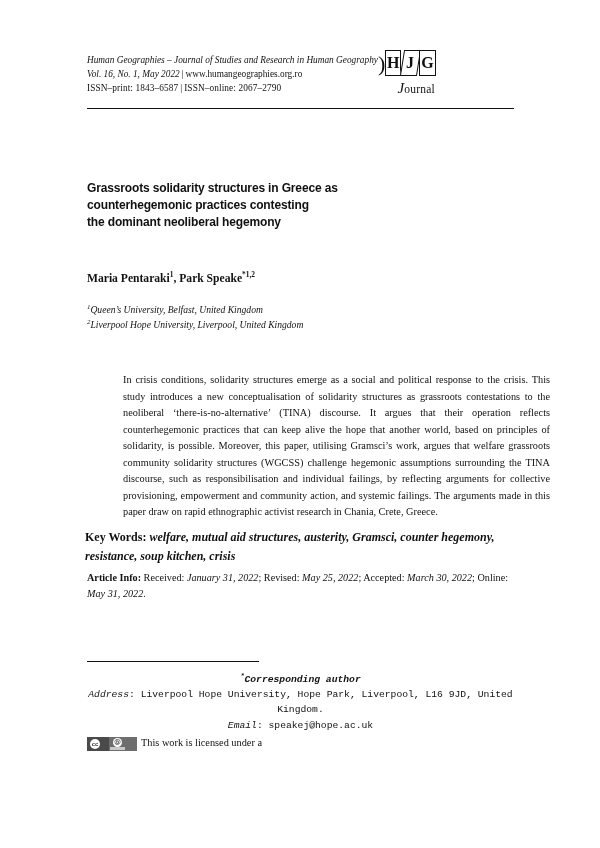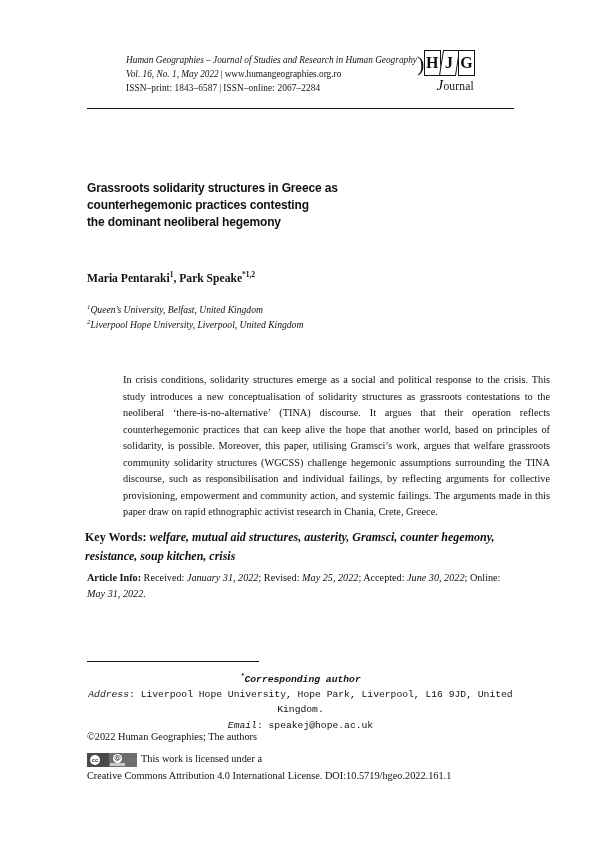--- a/index.html
+++ b/index.html
@@ -25,21 +25,21 @@
   }
 
   
   .masthead {
     position: absolute;
     left: 87px;
     top: 52px;
     width: 427px;
     display: flex;
     align-items: flex-start;
-    justify-content: center;
+    justify-content: flex-start;
   }
   .masthead-lines {
     font-family: "Liberation Serif", serif;
     font-size: 9.3px;
     line-height: 1.50;
     color: #111;
     padding-top: 2px;
   }
   .masthead-lines .ml-1 { font-style: italic; }
   .masthead-lines .ml-2 .vol { font-style: italic; }
@@ -82,21 +82,21 @@
     margin-left: 0.5px;
     position: relative;
   }
   .logo-box.skew { transform: skewX(-9deg); }
   .logo-box.skew > span { transform: skewX(9deg); display: block; }
   .logo-journal {
     text-align: right;
     font-family: "Liberation Serif", serif;
     font-size: 11.5px;
     color: #111;
-    line-height: 13px;
+    line-height: 19px;
     margin-top: -1px;
     padding-right: 1px;
     letter-spacing: 0.2px;
   }
   .logo-journal .big {
     font-size: 15px;
     font-style: italic;
   }
 
   .rule {
@@ -280,21 +280,21 @@
 </style>
 </head>
 <body>
 
 <div class="page">
 
   <div class="masthead">
     <div class="masthead-lines">
       <div class="ml-1">Human Geographies – Journal of Studies and Research in Human Geography</div>
       <div class="ml-2"><span class="vol">Vol. 16, No. 1, May 2022</span><span class="sep">|</span><span>www.humangeographies.org.ro</span></div>
-      <div class="ml-3"><span>ISSN–print: 1843–6587</span><span class="sep">|</span><span>ISSN–online: 2067–2284</span></div>
+      <div class="ml-3"><span>ISSN–print: 1843–6587</span><span class="sep">|</span><span>ISSN–online: 2067–2790</span></div>
     </div>
 
     <div class="logo">
       <div class="logo-row">
         <span class="logo-lead">)</span>
         <span class="logo-box">H</span>
         <span class="logo-box skew">
             <span>J</span>
           </span>
         <span class="logo-box">G</span>
@@ -315,36 +315,34 @@
 
   <div class="affiliations">
     <div><sup>1</sup><span>Queen’s University, Belfast, United Kingdom</span></div>
     <div><sup>2</sup><span>Liverpool Hope University, Liverpool, United Kingdom</span></div>
   </div>
 
   <p class="abstract">In crisis conditions, solidarity structures emerge as a social and political response to the crisis. This study introduces a new conceptualisation of solidarity structures as grassroots contestations to the neoliberal ‘there-is-no-alternative’ (TINA) discourse. It argues that their operation reflects counterhegemonic practices that can keep alive the hope that another world, based on principles of solidarity, is possible. Moreover, this paper, utilising Gramsci’s work, argues that welfare grassroots community solidarity structures (WGCSS) challenge hegemonic assumptions surrounding the TINA discourse, such as responsibilisation and individual failings, by reflecting arguments for collective provisioning, empowerment and community action, and systemic failings. The arguments made in this paper draw on rapid ethnographic activist research in Chania, Crete, Greece.</p>
 
   <p class="keywords"><span class="kw-label">Key Words:</span> <span class="kw-list">welfare, mutual aid structures, austerity, Gramsci, counter hegemony, resistance, soup kitchen, crisis</span></p>
 
-  <p class="article-info"><span class="ai-label">Article Info:</span> <span>Received:</span> <span class="dt">January 31, 2022</span>; <span>Revised:</span> <span class="dt">May 25, 2022</span>; <span>Accepted:</span> <span class="dt">June 30, 2022</span>; <span>Online:</span> <span class="dt">May 31, 2022</span>.</p>
+  <p class="article-info"><span class="ai-label">Article Info:</span> <span>Received:</span> <span class="dt">January 31, 2022</span>; <span>Revised:</span> <span class="dt">May 25, 2022</span>; <span>Accepted:</span> <span class="dt">March 30, 2022</span>; <span>Online:</span> <span class="dt">May 31, 2022</span>.</p>
 
   <div class="footnote-rule"></div>
   <div class="footnote">
     <div class="corr"><sup>*</sup><span>Corresponding author</span></div>
     <div><span class="lab">Address</span><span>: Liverpool Hope University, Hope Park, Liverpool, L16 9JD, United Kingdom.</span></div>
     <div><span class="lab">Email</span><span>: speakej@hope.ac.uk</span></div>
   </div>
 
   <div class="copyright">
-    <div>©2022 Human Geographies; The authors</div>
     <div class="cc-line">
       <span class="cc-badge">
         <span class="cc-dark"></span>
         <span class="cc-circ cc-c1">cc</span>
         <span class="cc-circ cc-c2">ⓑ</span>
         <span class="cc-bar"></span>
       </span>
       <span class="cc-text">This work is licensed under a</span>
     </div>
-    <div class="license-line">Creative Commons Attribution 4.0 International License. DOI:10.5719/hgeo.2022.161.1</div>
   </div>
 
 </div>
 
 </body></html>

